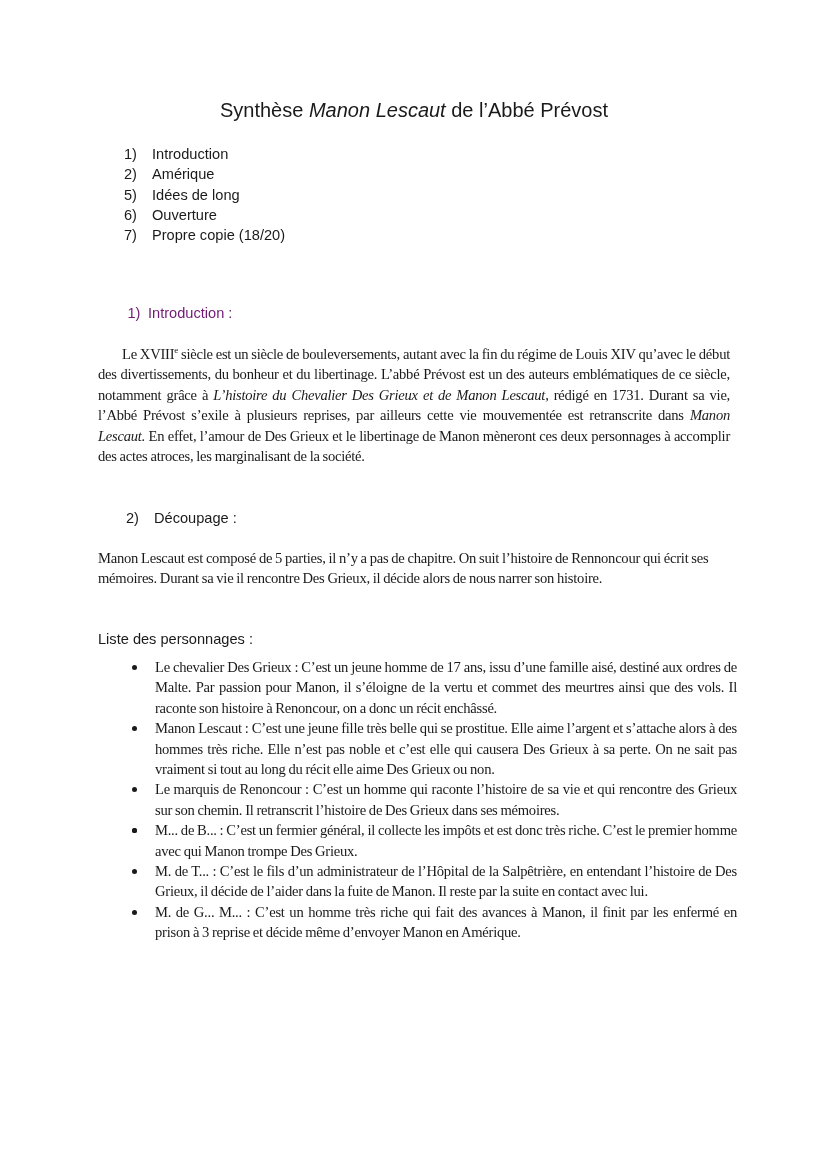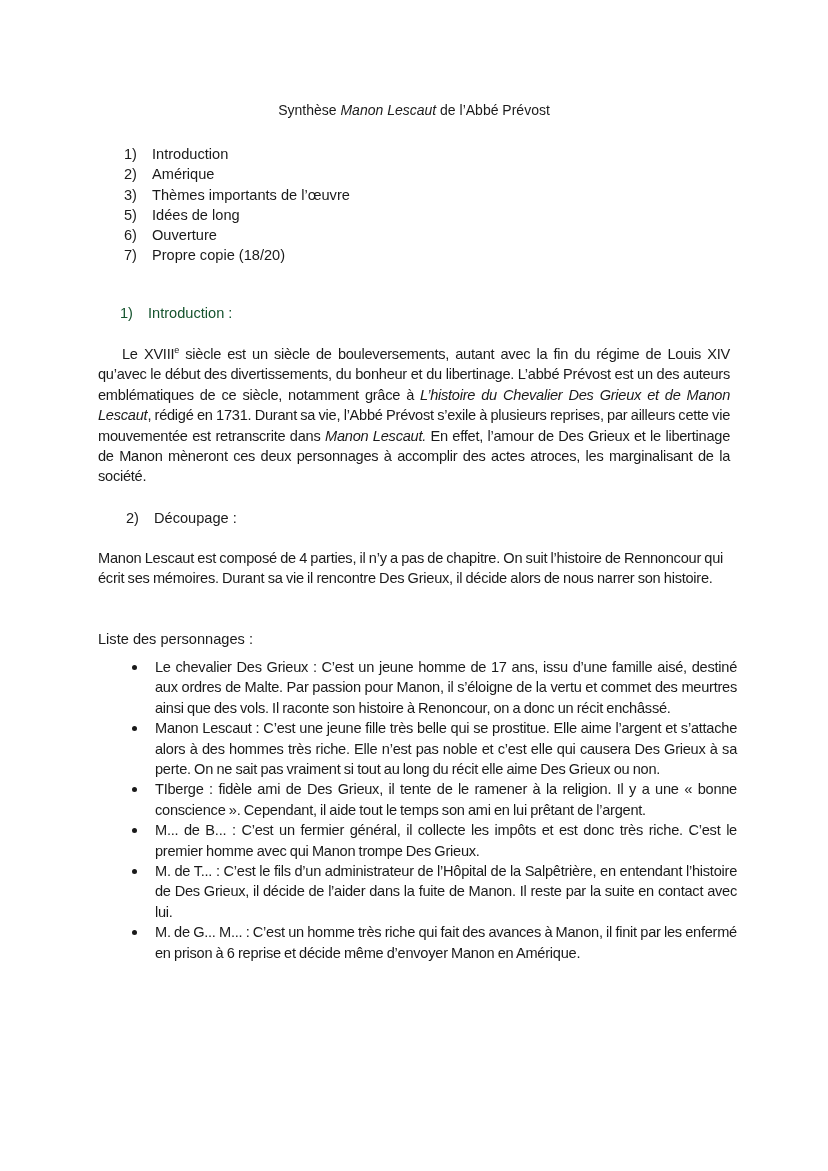--- a/index.html
+++ b/index.html
@@ -4,68 +4,68 @@
 <style>
   html, body { margin: 0; padding: 0; background: #ffffff; }
   body {
     width: 828px; height: 1171px; position: relative; overflow: hidden;
     font-family: "Liberation Sans", "DejaVu Sans", sans-serif;
     color: #1a1a1a; font-size: 14.6px;
   }
   .page { position: absolute; left: 98px; top: 0; width: 632px; }
   .title {
     position: absolute; top: 100px; left: 0; width: 632px;
-    text-align: center; font-size: 14px; line-height: 20px;
+    text-align: center; font-size: 20px; line-height: 20px;
   }
   .toc { position: absolute; top: 140px; left: 22px; margin: 4px; padding: 0; list-style: none; }
   .toc li { height: 20.3px; line-height: 20.3px; white-space: nowrap; }
   .num { display: inline-block; width: 28px; }
-  .h-red { position: absolute; top: 303px; left: 22px; color: #14532d; line-height: 20px; }
+  .h-red { position: absolute; top: 303px; left: 22px; color: #701a75; line-height: 20px; text-align: center; }
   .para { line-height: 20.4px; text-align: justify; margin: 0; }
   .intro { position: absolute; top: 344px; left: 0; width: 632px; text-indent: 24px; }
   .intro sup { font-size: 9px; vertical-align: 6px; line-height: 0; }
   .h2 { position: absolute; top: 508px; left: 28px; line-height: 20px; }
   .decoupage { position: absolute; top: 548px; left: 0; width: 632px; text-align: left; }
   .persons-title { position: absolute; top: 629px; left: 0; font-weight: normal; line-height: 20px; }
   .persons { position: absolute; top: 650px; left: 0; width: 632px; margin: 7px; padding: 0; list-style: none; }
   .persons li { position: relative; padding-left: 50px; line-height: 20.4px; text-align: justify; }
   .persons li .dot {
     position: absolute; left: 27px; top: 8px; width: 5px; height: 5px;
     border-radius: 50%; background: #1a1a1a;
   }
-  .tight { letter-spacing: -0.25px; word-spacing: -0.5px; }
+  .tight { letter-spacing: -0.25px; word-spacing: -0.5px; font-family: Liberation Serif, serif; }
 </style>
 </head>
 <body>
 
 <div class="page">
 
   <div class="title"><span>Synthèse </span><i>Manon Lescaut</i><span> de l’Abbé Prévost</span></div>
 
   <ol class="toc">
     <li><span class="num">1)</span><span>Introduction</span></li>
     <li><span class="num">2)</span><span>Amérique</span></li>
-    <li><span class="num">3)</span><span>Thèmes importants de l’œuvre</span></li>
     <li><span class="num">5)</span><span>Idées de long</span></li>
     <li><span class="num">6)</span><span>Ouverture</span></li>
     <li><span class="num">7)</span><span>Propre copie (18/20)</span></li>
   </ol>
 
   <div class="h-red"><span class="num">1)</span><span>Introduction :</span></div>
 
   <p class="para intro tight"><span>Le XVIII</span><sup>e</sup><span> siècle est un siècle de bouleversements, autant avec la fin du régime de Louis XIV qu’avec le début des divertissements, du bonheur et du libertinage. L’abbé Prévost est un des auteurs emblématiques de ce siècle, notamment grâce à </span><i>L’histoire du Chevalier Des Grieux et de Manon Lescaut</i><span>, rédigé en 1731. Durant sa vie, l’Abbé Prévost s’exile à plusieurs reprises, par ailleurs cette vie mouvementée est retranscrite dans </span><i>Manon Lescaut.</i><span> En effet, l’amour de Des Grieux et le libertinage de Manon mèneront ces deux personnages à accomplir des actes atroces, les marginalisant de la société.</span></p>
 
   <div class="h2"><span class="num">2)</span><span>Découpage :</span></div>
 
-  <p class="para decoupage tight">Manon Lescaut est composé de 4 parties, il n’y a pas de chapitre. On suit l’histoire de Rennoncour qui écrit ses mémoires. Durant sa vie il rencontre Des Grieux, il décide alors de nous narrer son histoire.</p>
+  <p class="para decoupage tight">Manon Lescaut est composé de 5 parties, il n’y a pas de chapitre. On suit l’histoire de Rennoncour qui écrit ses mémoires. Durant sa vie il rencontre Des Grieux, il décide alors de nous narrer son histoire.</p>
 
   <div class="persons-title">Liste des personnages :</div>
 
   <ul class="persons tight">
     <li><span class="dot"></span><span>Le chevalier Des Grieux : C’est un jeune homme de 17 ans, issu d’une famille aisé, destiné aux ordres de Malte. Par passion pour Manon, il s’éloigne de la vertu et commet des meurtres ainsi que des vols. Il raconte son histoire à Renoncour, on a donc un récit enchâssé.</span></li>
     <li><span class="dot"></span><span>Manon Lescaut : C’est une jeune fille très belle qui se prostitue. Elle aime l’argent et s’attache alors à des hommes très riche. Elle n’est pas noble et c’est elle qui causera Des Grieux à sa perte. On ne sait pas vraiment si tout au long du récit elle aime Des Grieux ou non.</span></li>
-    <li><span class="dot"></span><span>TIberge : fidèle ami de Des Grieux, il tente de le ramener à la religion. Il y a une « bonne conscience ». Cependant, il aide tout le temps son ami en lui prêtant de l’argent.</span></li>
+    <li><span class="dot"></span><span>Le marquis de Renoncour : C’est un homme qui raconte l’histoire de sa vie et qui rencontre des Grieux sur son chemin. Il retranscrit l’histoire de Des Grieux dans ses mémoires.</span></li>
+    <li><span class="dot"></span></li>
     <li><span class="dot"></span><span>M... de B... : C’est un fermier général, il collecte les impôts et est donc très riche. C’est le premier homme avec qui Manon trompe Des Grieux.</span></li>
     <li><span class="dot"></span><span>M. de T... : C’est le fils d’un administrateur de l’Hôpital de la Salpêtrière, en entendant l’histoire de Des Grieux, il décide de l’aider dans la fuite de Manon. Il reste par la suite en contact avec lui.</span></li>
-    <li><span class="dot"></span><span>M. de G... M... : C’est un homme très riche qui fait des avances à Manon, il finit par les enfermé en prison à 6 reprise et décide même d’envoyer Manon en Amérique.</span></li>
+    <li><span class="dot"></span><span>M. de G... M... : C’est un homme très riche qui fait des avances à Manon, il finit par les enfermé en prison à 3 reprise et décide même d’envoyer Manon en Amérique.</span></li>
   </ul>
 
 </div>
 
 </body></html>

